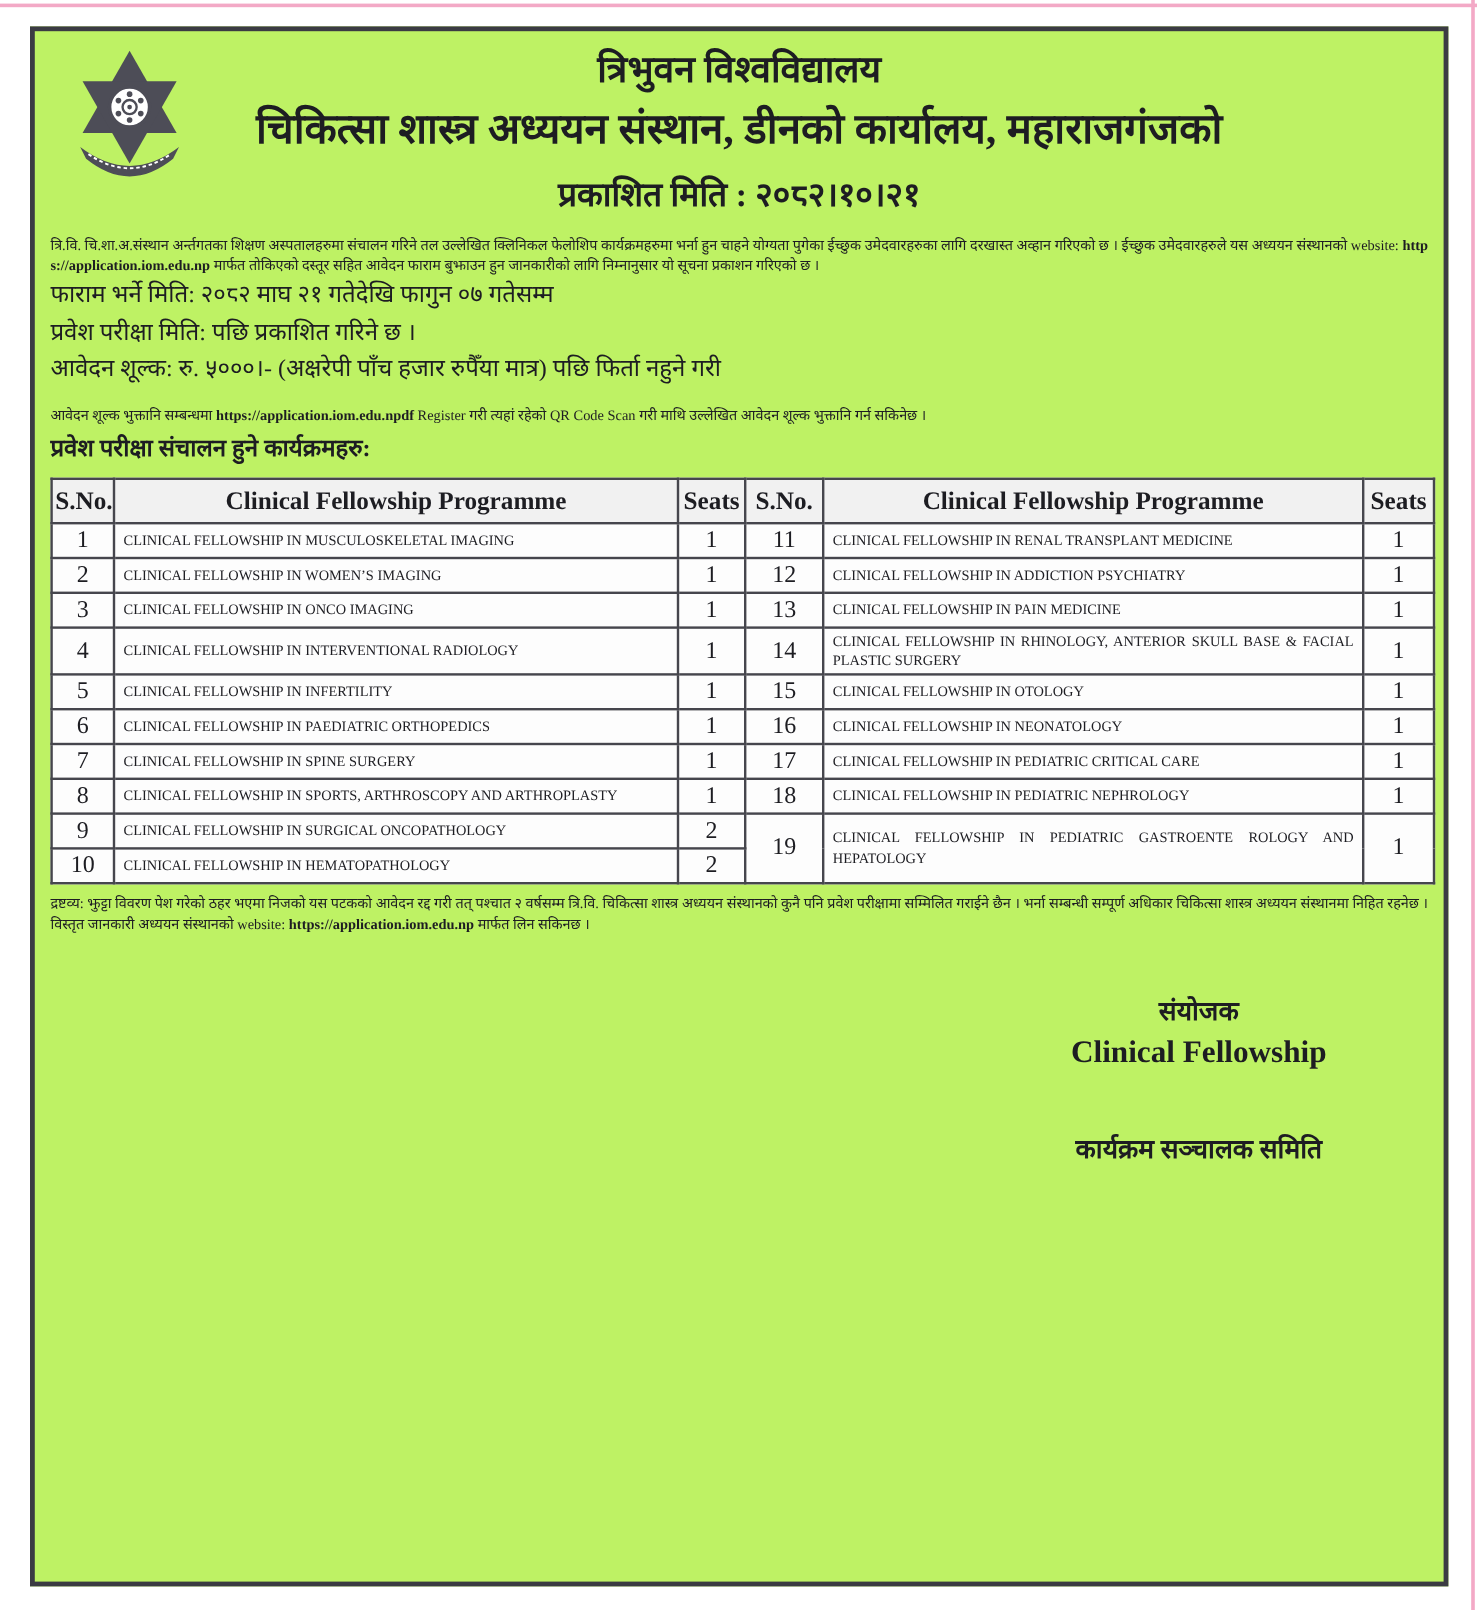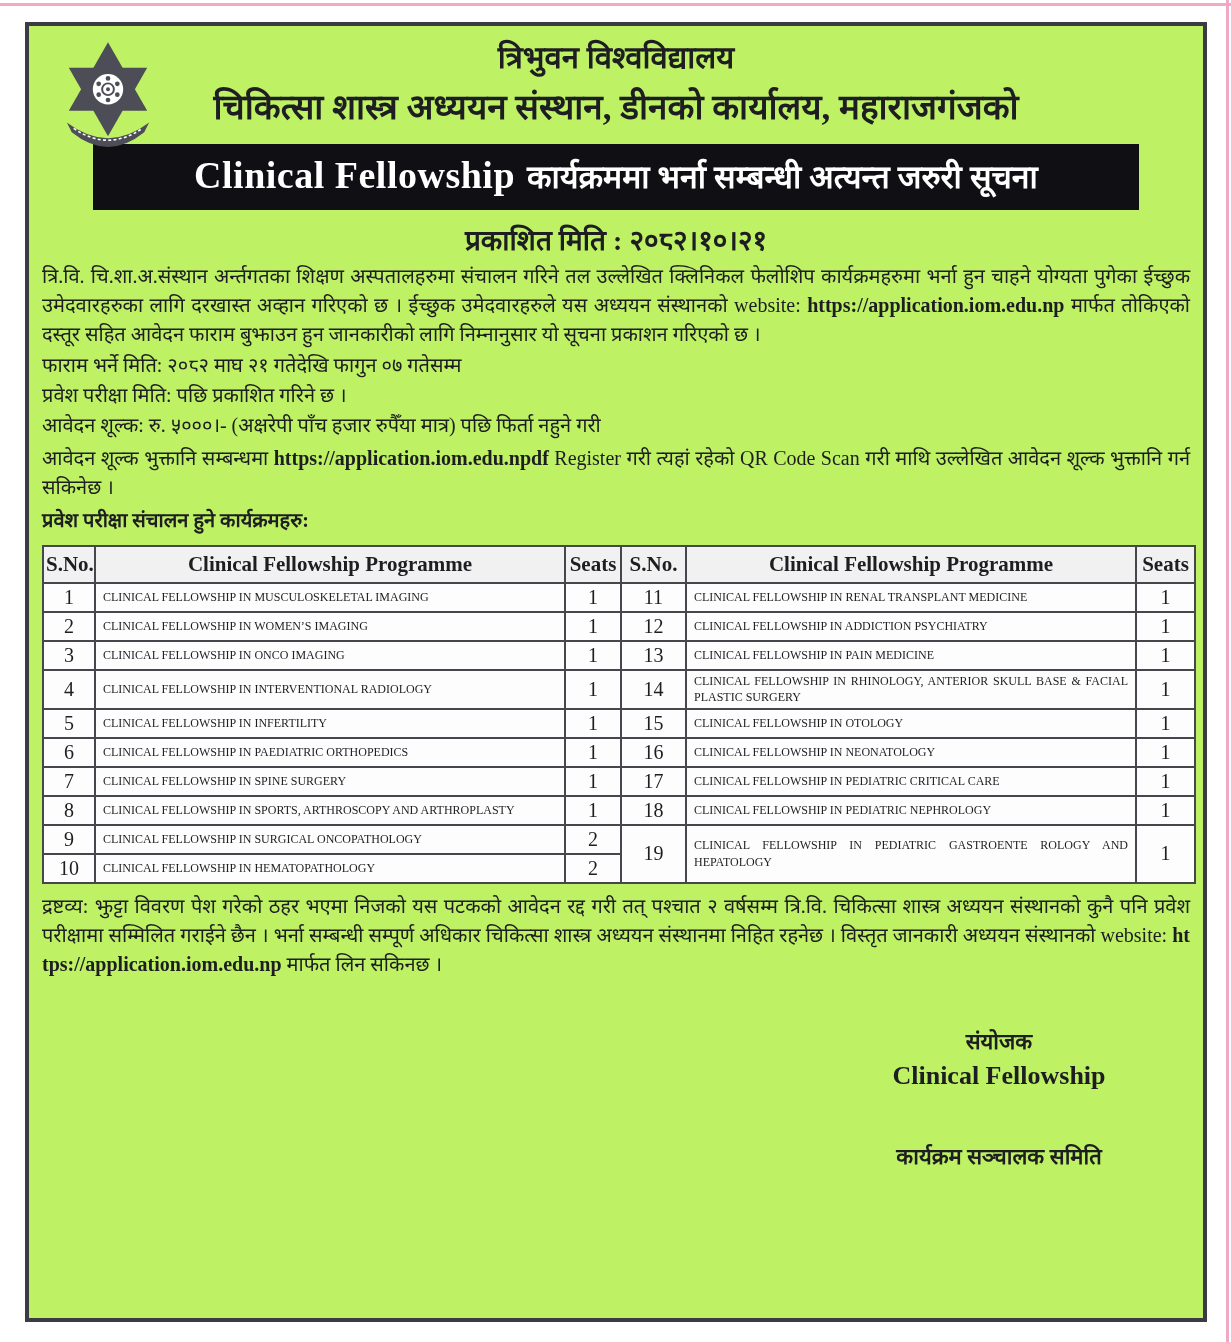--- a/index.html
+++ b/index.html
@@ -25,21 +25,21 @@
 
   .banner {
     margin:12px auto 0 auto; width:1046px; background:#101014; color:#ffffff;
     text-align:center; padding:9px 4px 13px 4px;
   }
   .banner-en { font-weight:bold; font-size:38px; letter-spacing:.5px; margin-right:12px; }
   .banner-np { font-weight:bold; font-size:32px; }
 
   .date-line { text-align:center; font-weight:bold; font-size:28px; margin-top:10px; }
 
-  .para { font-size:20px; line-height:1.45; text-align:justify; margin:4px 0 0 0; }
+  .para { font-size:12px; line-height:1.45; text-align:justify; margin:16px 0 0 0; }
   .info-line { font-size:20px; line-height:1.42; margin-top:2px; }
   .url-b { font-weight:bold; word-break:break-all; }
 
   .table-heading { font-weight:bold; font-size:20px; margin:4px 0 12px 0; }
 
   table.prog-table { width:1152px; border-collapse:collapse; table-layout:fixed; background:#fdfdfd; }
   .prog-table th, .prog-table td { border:2px solid #46464d; padding:2px 7px; vertical-align:middle; }
   .prog-table th { font-size:21px; font-weight:bold; background:#f1f1f1; text-align:center; padding:5px 2px; }
   td.no    { text-align:center; font-size:20px; }
   td.prog  { text-align:justify; font-size:12px; line-height:1.38; }
@@ -73,23 +73,20 @@
       <circle cx="40.5" cy="55.5" r="2.4" fill="#4d4d57"></circle>
       <circle cx="40.5" cy="44.5" r="2.4" fill="#4d4d57"></circle>
       <path d="M8,84 Q50,116 92,84 L87,94 Q50,124 13,94 Z" fill="#4d4d57"></path>
       <path d="M15,90 Q50,114 85,90" stroke="#ffffff" stroke-width="1.6" fill="none" stroke-dasharray="3,2.4"></path>
     </svg>
   </div>
 
   <div class="h1">त्रिभुवन विश्वविद्यालय</div>
   <div class="h2">चिकित्सा शास्त्र अध्ययन संस्थान, डीनको कार्यालय, महाराजगंजको</div>
 
-  <div class="banner">
-    <span class="banner-en">Clinical Fellowship</span><span class="banner-np">कार्यक्रममा भर्ना सम्बन्धी अत्यन्त जरुरी सूचना</span>
-  </div>
 
   <div class="date-line">प्रकाशित मिति : २०८२।१०।२१</div>
 
   <p class="para"><span>त्रि.वि. चि.शा.अ.संस्थान अर्न्तगतका शिक्षण अस्पतालहरुमा संचालन गरिने तल उल्लेखित क्लिनिकल फेलोशिप कार्यक्रमहरुमा भर्ना हुन चाहने योग्यता पुगेका ईच्छुक उमेदवारहरुका लागि दरखास्त अव्हान गरिएको छ । ईच्छुक उमेदवारहरुले यस अध्ययन संस्थानको website: </span><span class="url-b">https://application.iom.edu.np</span><span> मार्फत तोकिएको दस्तूर सहित आवेदन फाराम बुझाउन हुन जानकारीको लागि निम्नानुसार यो सूचना प्रकाशन गरिएको छ ।</span></p>
 
   <div class="info-line">फाराम भर्ने मिति: २०८२ माघ २१ गतेदेखि फागुन ०७ गतेसम्म</div>
   <div class="info-line">प्रवेश परीक्षा मिति: पछि प्रकाशित गरिने छ ।</div>
   <div class="info-line">आवेदन शूल्क: रु. ५०००।- (अक्षरेपी पाँच हजार रुपैँया मात्र) पछि फिर्ता नहुने गरी</div>
 
   <p class="para"><span>आवेदन शूल्क भुक्तानि सम्बन्धमा </span><span class="url-b">https://application.iom.edu.npdf</span><span> Register गरी त्यहां रहेको QR Code Scan गरी माथि उल्लेखित आवेदन शूल्क भुक्तानि गर्न सकिनेछ ।</span></p>

